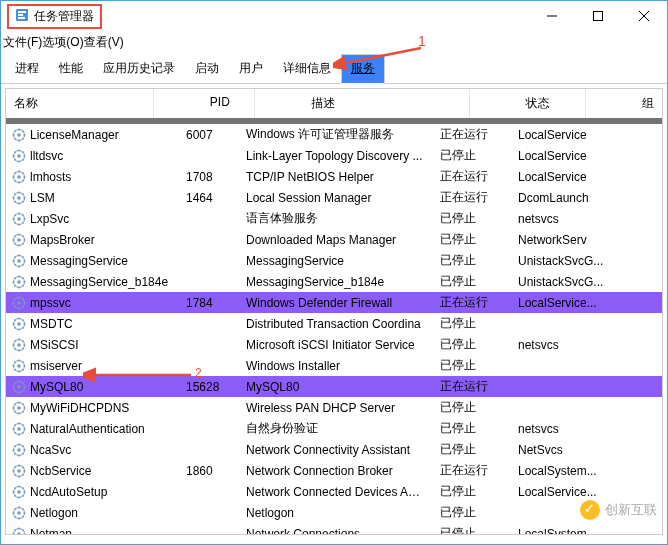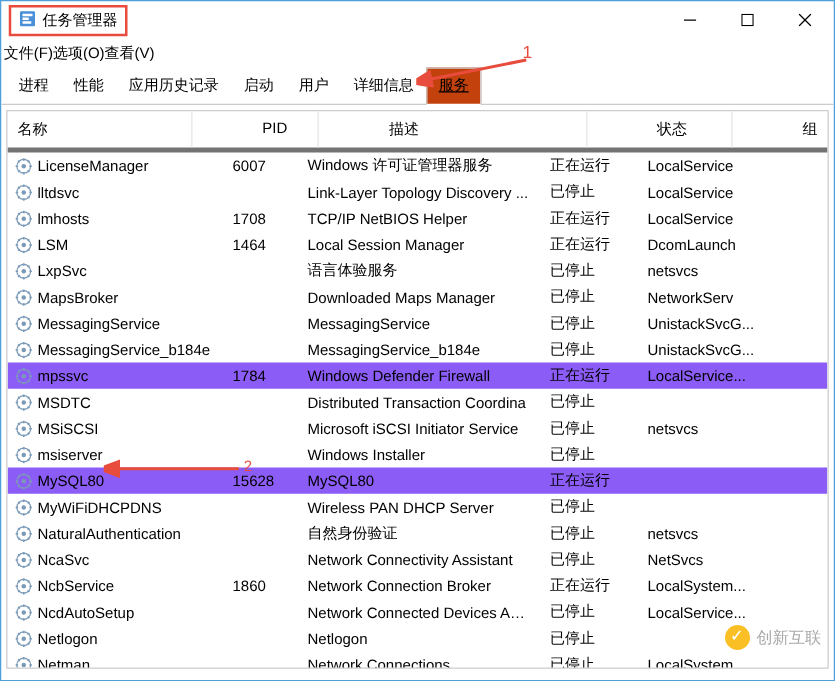--- a/index.html
+++ b/index.html
@@ -5,27 +5,27 @@
 * { box-sizing: border-box; margin: 0; padding: 0; }
 body { font-family: "Microsoft YaHei", "Segoe UI", sans-serif; font-size: 12px; background: #fff; color: #000; width: 668px; height: 545px; overflow: hidden; position: relative; border: 1px solid #4da0d8; }
 .titlebar { height: 30px; display: flex; align-items: center; padding: 0 0 0 6px; }
 .title { display: flex; gap: 5px; border: 2px solid #e74c3c; padding: 2px 6px; }
 .title-icon svg { display:block; }
 .win-controls { margin-left: auto; display: flex; }
 .win-btn { width: 46px; height: 30px; display: flex; align-items: center; justify-content: center; cursor: pointer; }
 .menubar { display: flex; gap: 0; padding: 3px 2px; }
 .tabs { display: flex; border-bottom: 1px solid #ccc; padding: 0 4px; position:relative; }
 .tab { padding: 5px 9px; border: 1px solid transparent; cursor: pointer; font-size:12px; position:relative; }
-.tab.active { border: 1px solid #ccc; border-bottom: 1px solid #fff; background: #c2410c; margin-bottom: -1px; text-decoration: underline; }
+.tab.active { border: 1px solid #ccc; border-bottom: 1px solid #fff; background: #3b82f6; margin-bottom: -1px; text-decoration: underline; }
 .arrow1 { position: absolute; top: 45px; left: 332px; pointer-events:none; }
 .ann1 { position: absolute; top: 32px; left: 417px; color: #e74c3c; font-size: 14px; }
 .arrow2 { position: absolute; top: 366px; left: 82px; pointer-events:none; }
 .ann2 { position: absolute; top: 365px; left: 194px; color: #e74c3c; font-size: 12px; }
 .inner-border { border: 1px solid #ccc; margin:4px; height:447px; overflow:hidden;}
-.headers { display: flex; border-bottom: 4px solid #737373; font-size:12px;gap:48px; }
+.headers { display: flex; border-bottom: 6px solid #737373; font-size:12px;gap:48px; }
 .headers > div { padding: 6px 8px; border-right: 1px solid #e5e5e5; }
 .col-name { width: 172px; }
 .col-pid { width: 60px; text-align:left;}
 .col-desc { width: 194px; }
 .col-status { width: 78px; }
 .col-group { flex: 1; border-right:none !important; }
 .rows { overflow-y:auto; height:421px; }
 .row { display: flex; align-items: center; height: 21px; font-size:12px; }
 .row.highlighted { background: #8b5cf6; }
 .row > div { padding: 0 8px; white-space: nowrap; overflow: hidden; text-overflow: ellipsis; }

